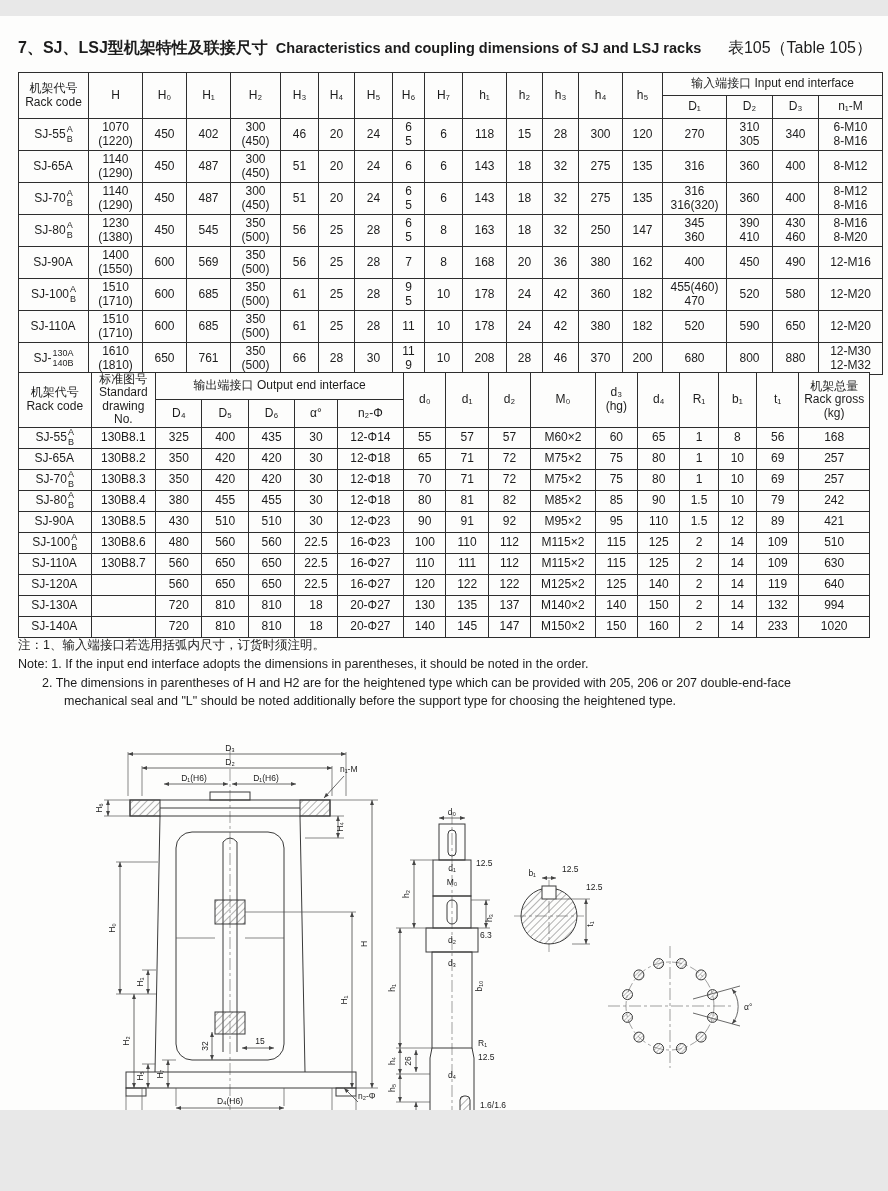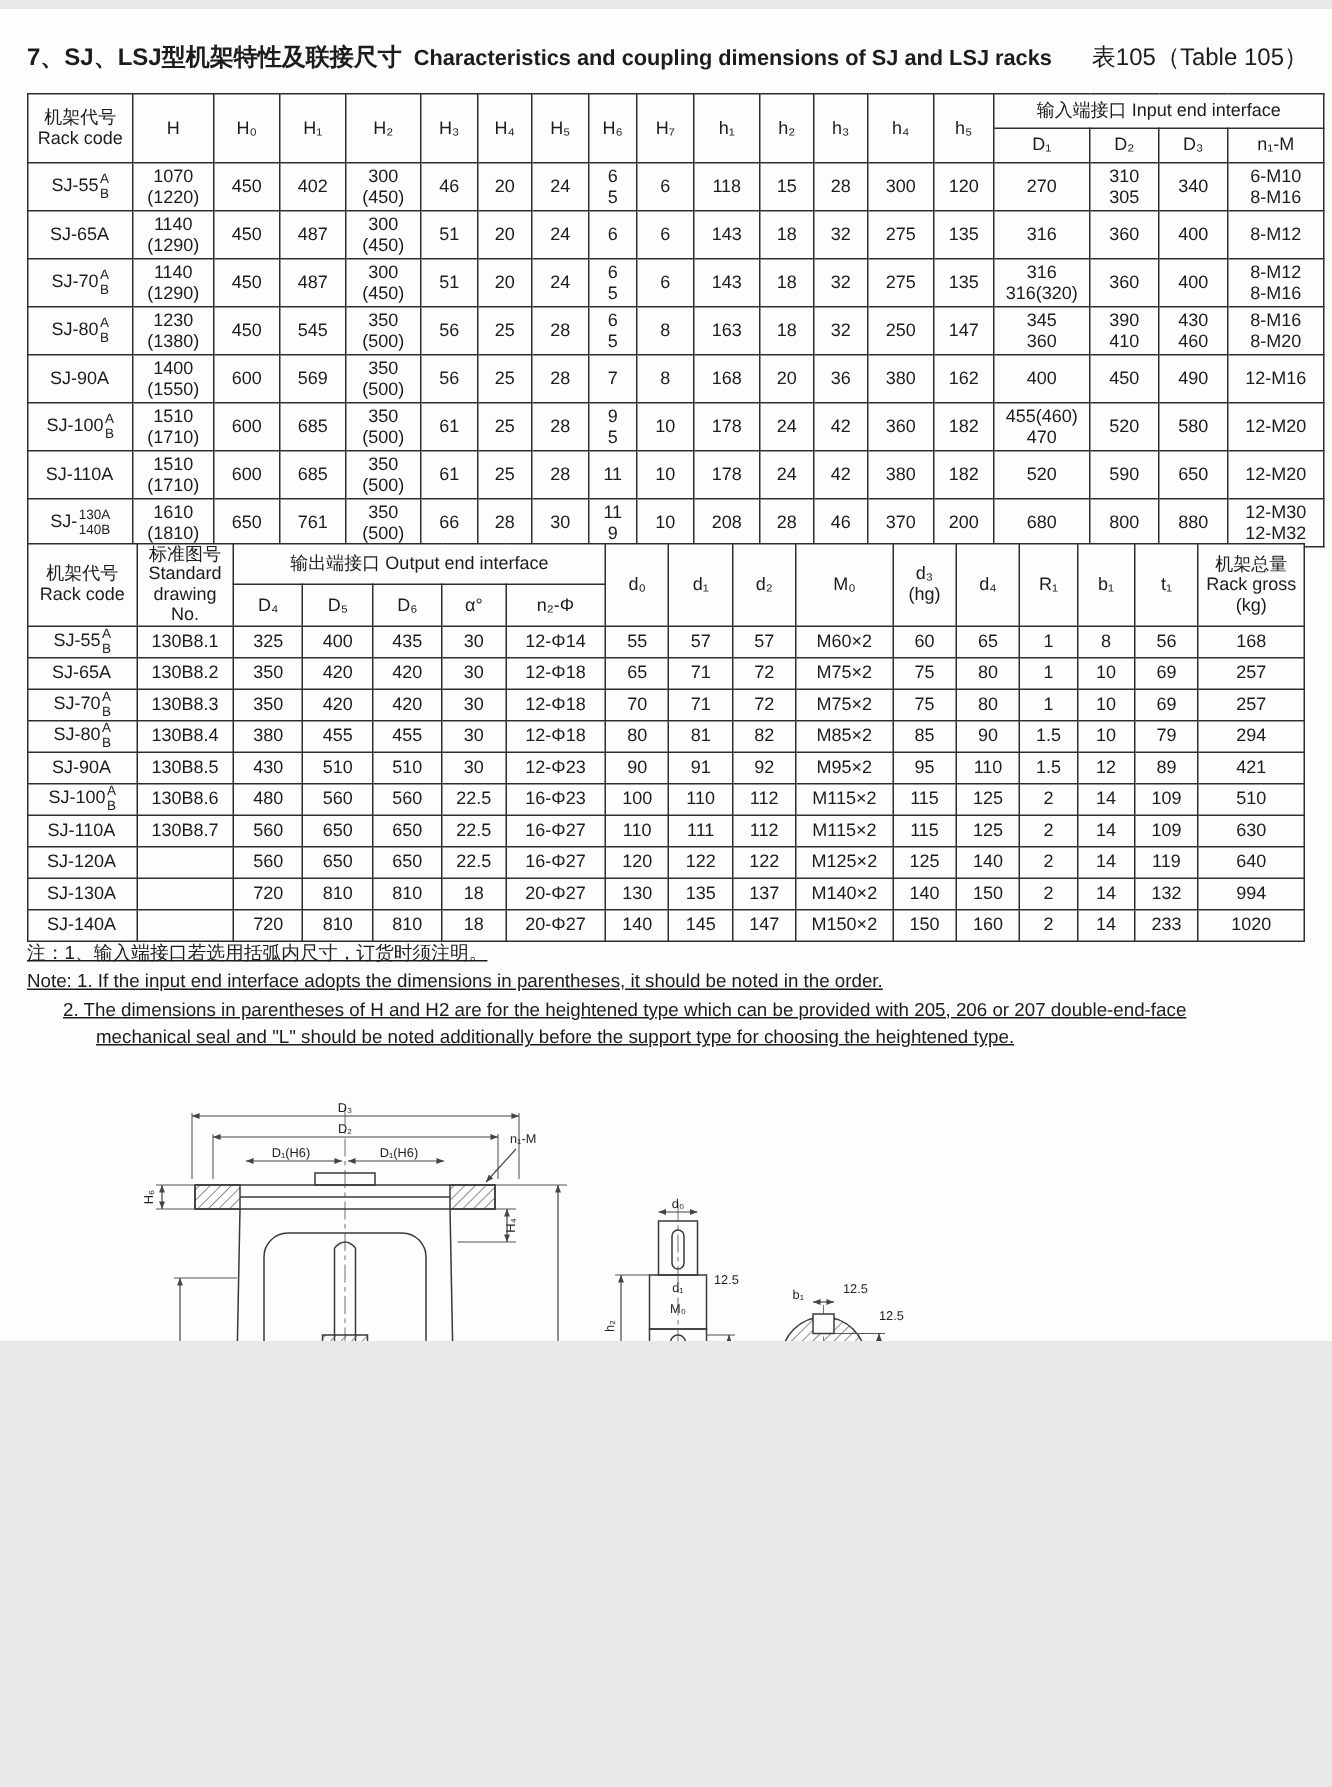--- a/index.html
+++ b/index.html
@@ -1,34 +1,34 @@
 <!DOCTYPE html>
 <html><head>
 <meta charset="utf-8">
 <style>
   html,body{margin:0;padding:0;background:#e8e8e8;}
-  .page{position:relative;width:888px;height:888px;background:#fdfdfc;margin:6px auto;
+  .page{position:relative;width:888px;height:1094px;background:#fdfdfc;margin:16px auto;
         font-family:"Liberation Sans","DejaVu Sans",sans-serif;color:#1c1c1c;overflow:hidden;}
   .title-row{position:absolute;left:18px;top:22px;width:854px;display:flex;align-items:baseline;gap:8px;white-space:nowrap;}
   .title-zh{font-size:16px;font-weight:bold;}
   .title-en{font-size:14.5px;font-weight:bold;}
   .title-ref{font-size:16px;margin-left:auto;}
   table{border-collapse:collapse;table-layout:fixed;width:852px;background:#fdfdfc;}
   th,td{border:1px solid #2e2e2e;text-align:center;vertical-align:middle;
         white-space:pre-line;line-height:1.12;padding:0 1px;font-weight:normal;}
   #table1{position:absolute;left:18px;top:56px;}
   #table2{position:absolute;left:18px;top:356px;}
   #table1 th{font-size:12px;height:22px;}
   #table2 th{font-size:12px;height:22px;}
   #table1 td{font-size:12px;height:31px;}
   #table2 td{font-size:12px;height:20px;}
   .rack-cell{white-space:nowrap;}
   .rack-cell .stacked{display:inline-block;font-size:9px;line-height:1.05;white-space:pre-line;
                       vertical-align:middle;text-align:left;margin-left:1px;}
-  .notes{position:absolute;left:18px;top:620px;width:854px;font-size:12.5px;line-height:1.5;text-decoration:underline;}
+  .notes{position:absolute;left:18px;top:620px;width:854px;font-size:12.5px;line-height:1.5;}
   .notes .ln{white-space:nowrap;}
   .ind1{padding-left:24px;}
   .ind2{padding-left:46px;}
   .drawings{position:absolute;left:0;top:724px;width:888px;height:467px;}
   svg{position:absolute;overflow:visible;}
   svg text{fill:#222;font-family:"Liberation Sans","DejaVu Sans",sans-serif;font-size:8.5px;}
   .ol{stroke:#3a3a3a;stroke-width:1;fill:none;}
   .thin{stroke:#555;stroke-width:.7;fill:none;}
   .dim{stroke:#444;stroke-width:.8;fill:none;}
   .cl{stroke:#777;stroke-width:.7;fill:none;stroke-dasharray:12 3 3 3;}
@@ -423,21 +423,21 @@
           <td>12-Φ18</td>
           <td>80</td>
           <td>81</td>
           <td>82</td>
           <td>M85×2</td>
           <td>85</td>
           <td>90</td>
           <td>1.5</td>
           <td>10</td>
           <td>79</td>
-          <td>294</td>
+          <td>242</td>
         </tr>
         <tr>
           <td class="rack-cell"><span>SJ-90A</span><span class="stacked"></span></td>
           <td>130B8.5</td>
           <td>430</td>
           <td>510</td>
           <td>510</td>
           <td>30</td>
           <td>12-Φ23</td>
           <td>90</td>

